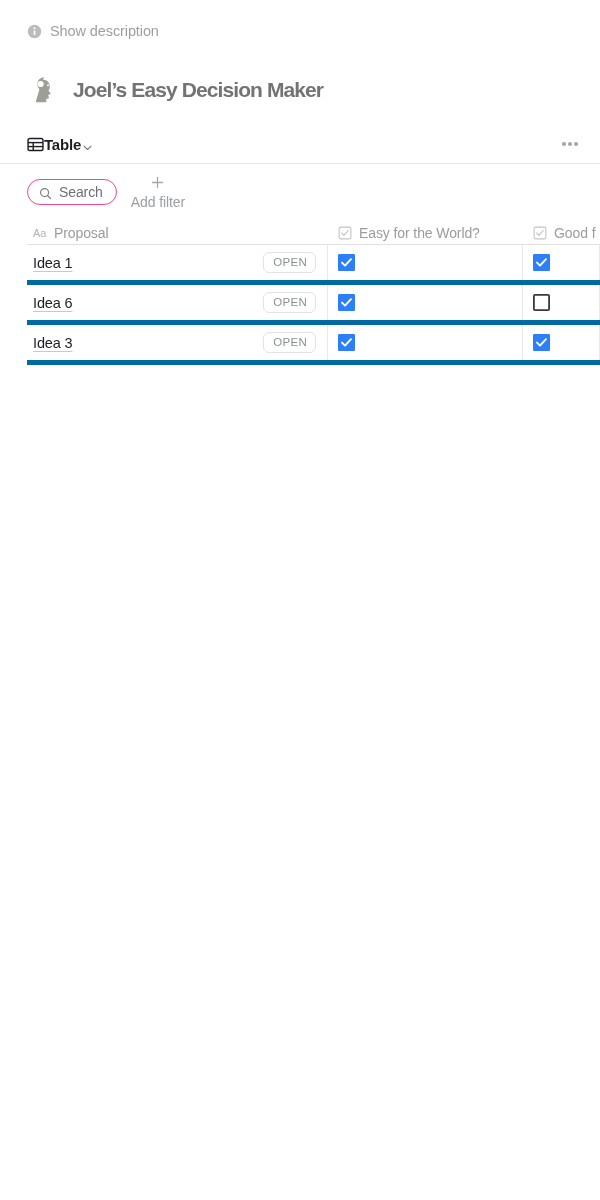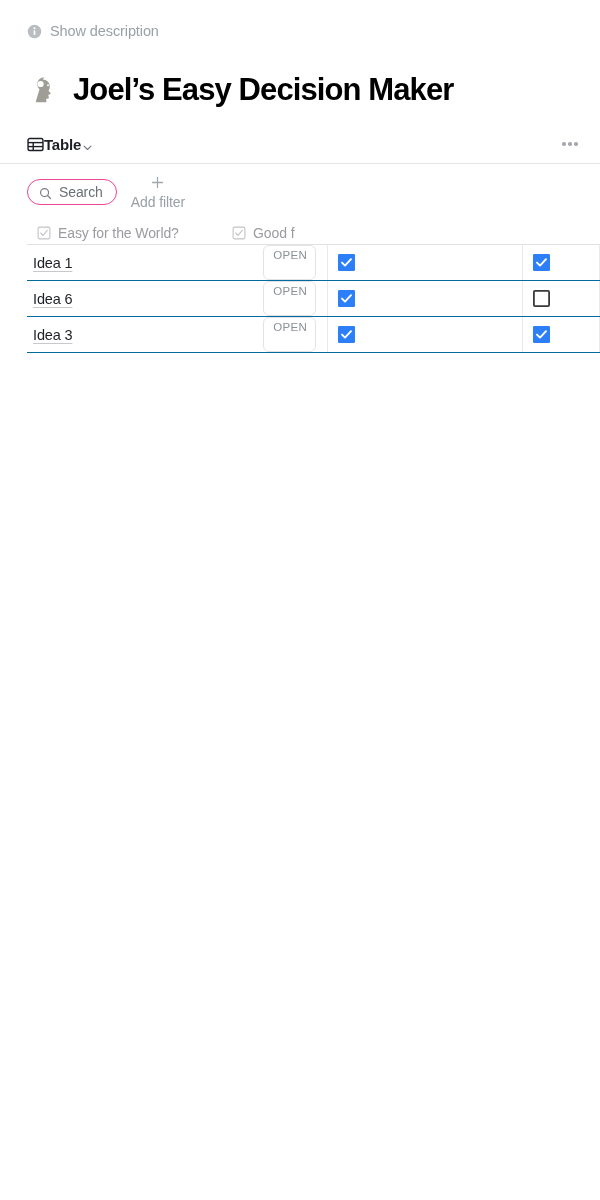--- a/index.html
+++ b/index.html
@@ -45,24 +45,24 @@
     padding: 27px 0 0 27px;
     height: 46px;
   }
   .title-emoji {
     width: 34px;
     height: 34px;
     flex: 0 0 34px;
     display: block;
   }
   .title-text {
-    font-size: 31px;
+    font-size: 21px;
     font-weight: bold;
     letter-spacing: -0.9px;
-    color: #000000;
+    color: #737373;
     line-height: 38px;
     white-space: nowrap;
   }
 
   
   .view-bar {
     position: relative;
     display: flex;
     align-items: center;
     height: 38px;
@@ -172,21 +172,21 @@
   .h-type-icon { width: 14px; height: 14px; flex: 0 0 14px; display: block; }
   .h-label {
     font-size: 14px;
     color: #9b9ba1;
     letter-spacing: -0.1px;
   }
 
   .grid-row {
     display: flex;
     height: 35px;
-    border-bottom: 1px solid #0369a1;
+    border-bottom: 5px solid #0369a1;
   }
   .cell {
     display: flex;
     align-items: center;
     height: 100%;
     box-sizing: border-box;
     overflow: hidden;
   }
   .cell-name {
     width: 301px;
@@ -214,21 +214,21 @@
     text-underline-offset: 3px;
     cursor: pointer;
     white-space: nowrap;
   }
   .open-badge {
     font-size: 11.5px;
     letter-spacing: 0.3px;
     color: #8a9096;
     border: 1px solid #e3e3e5;
     border-radius: 6px;
-    padding: 4px 8px 17px 9px;
+    padding: 4px 8px 4px 9px;
     background: #fff;
     cursor: pointer;
     line-height: 1;
     white-space: nowrap;
   }
 
   .chk {
     width: 17px;
     height: 17px;
     box-sizing: border-box;
@@ -306,20 +306,28 @@
       </svg>
     </span>
     <span class="filter-label">Add filter</span>
   </div>
 </div>
 
 <div class="grid">
   <div class="grid-inner">
 
     <div class="grid-head">
+      <div class="hcell hcell-name">
+        <span class="h-type-icon">
+          <svg viewBox="0 0 16 14" width="15" height="14" aria-hidden="true">
+            <text x="0" y="11" font-family="Liberation Sans, sans-serif" font-size="11.5" fill="#b0b0b6">Aa</text>
+          </svg>
+        </span>
+        <span class="h-label">Proposal</span>
+      </div>
       <div class="hcell hcell-chk1">
         <span class="h-type-icon">
           <svg viewBox="0 0 14 14" width="14" height="14" aria-hidden="true">
             <rect x="1.1" y="1.1" width="11.8" height="11.8" rx="1.6" fill="none" stroke="#c3c3c8" stroke-width="1.1"></rect>
             <polyline points="3.7,7.0 6.0,9.4 10.3,4.4" fill="none" stroke="#c3c3c8" stroke-width="1.1" stroke-linecap="round" stroke-linejoin="round"></polyline>
           </svg>
         </span>
         <span class="h-label">Easy for the World?</span>
       </div>
       <div class="hcell hcell-chk2">

